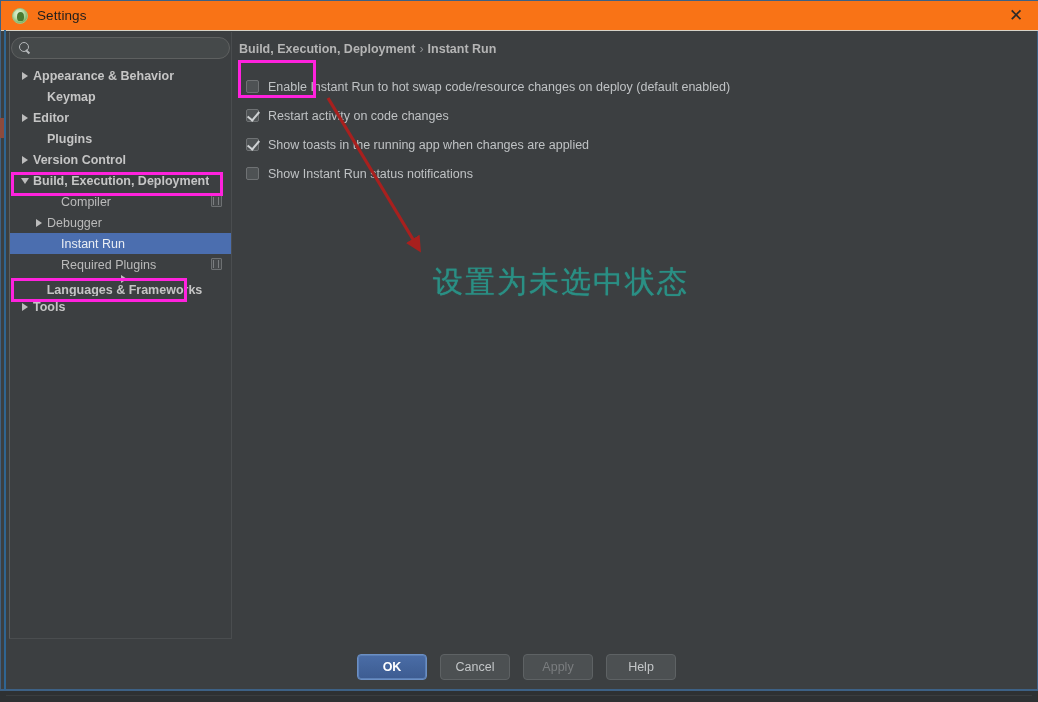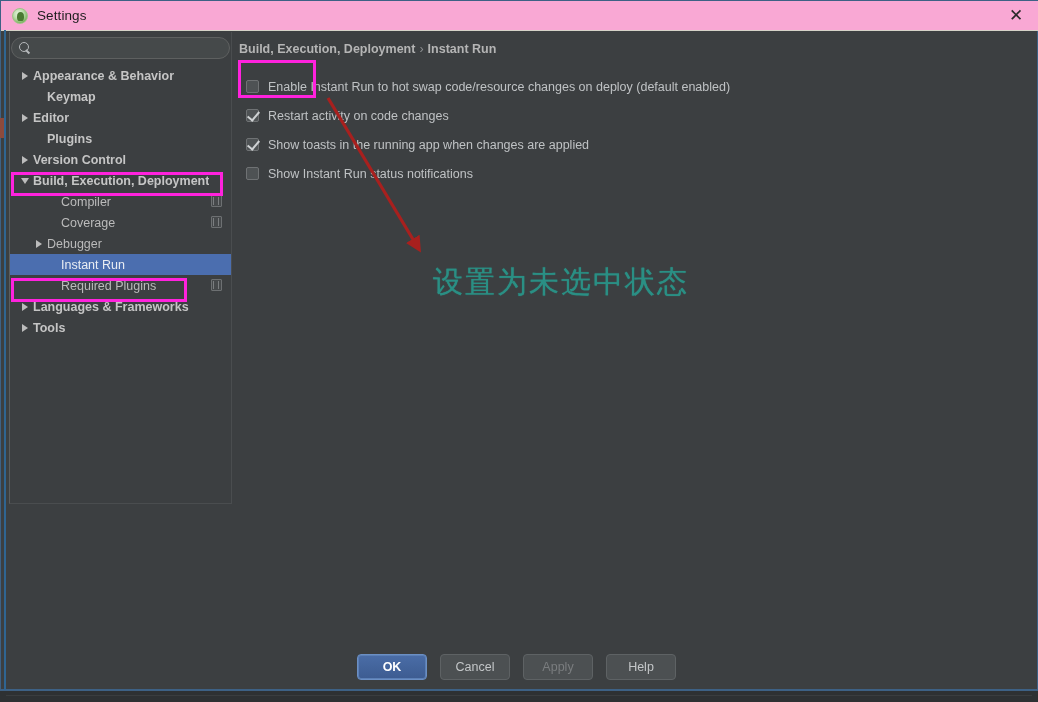--- a/index.html
+++ b/index.html
@@ -31,21 +31,21 @@
     height: 690px;
     border: 1px solid #3d6185;
     background: #3c3f41;
   }
 
   
   .titlebar {
     position: absolute;
     left: 0; top: 0;
     width: 1038px; height: 30px;
-    background: #f9a8d4;
+    background: #f97316;
     border-bottom: 1px solid #d6d3c8;
     display: flex;
     align-items: center;
   }
   .titlebar-icon {
     margin-left: 11px;
     width: 16px; height: 16px;
     border-radius: 50%;
     background: radial-gradient(circle at 40% 35%, #eaf7e4 0%, #b9dca8 42%, #7cb35f 75%, #4d8434 100%);
     position: relative;
@@ -83,21 +83,21 @@
     left: 1px; top: 30px;
     width: 1034px;
     height: 613px;
   }
 
   
   .sidebar {
     position: absolute;
     left: 7px; top: 1px;
     width: 223px;
-    height: 472px;
+    height: 607px;
     background: #3c3f41;
     border: 1px solid #4a4d4f;
     border-top: none;
     border-left: 1px solid #5a5d5f;
   }
 
   .search-wrap {
     position: absolute;
     left: 1px; top: 5px;
     width: 219px; height: 22px;
@@ -401,41 +401,36 @@
               <span class="arrow">
                 <span class="arrow-down"></span>
               </span>
               <span class="tree-label">Build, Execution, Deployment</span>
             </div>
             <div class="tree-row" style="padding-left: 36px;">
               <span class="arrow empty"></span>
               <span class="tree-label">Compiler</span>
               <span class="scope-icon"></span>
             </div>
-            <div class="tree-row" style="padding-left: 36px;">
-              <span class="arrow empty"></span>
-              <span class="tree-label">Coverage</span>
-              <span class="scope-icon"></span>
-            </div>
             <div class="tree-row" style="padding-left: 22px; text-align: right;">
               <span class="arrow">
                 <span class="arrow-right"></span>
               </span>
               <span class="tree-label">Debugger</span>
             </div>
             <div class="tree-row selected" style="padding-left: 36px;">
               <span class="arrow empty"></span>
               <span class="tree-label">Instant Run</span>
             </div>
             <div class="tree-row" style="padding-left: 36px;">
               <span class="arrow empty"></span>
               <span class="tree-label">Required Plugins</span>
               <span class="scope-icon"></span>
             </div>
-            <div class="tree-row bold" style="padding-left: 8px;">
+            <div class="tree-row bold" style="padding-left: 8px; flex-direction: column;">
               <span class="arrow">
                 <span class="arrow-right"></span>
               </span>
               <span class="tree-label">Languages &amp; Frameworks</span>
             </div>
             <div class="tree-row bold" style="padding-left: 8px;">
               <span class="arrow">
                 <span class="arrow-right"></span>
               </span>
               <span class="tree-label">Tools</span>

